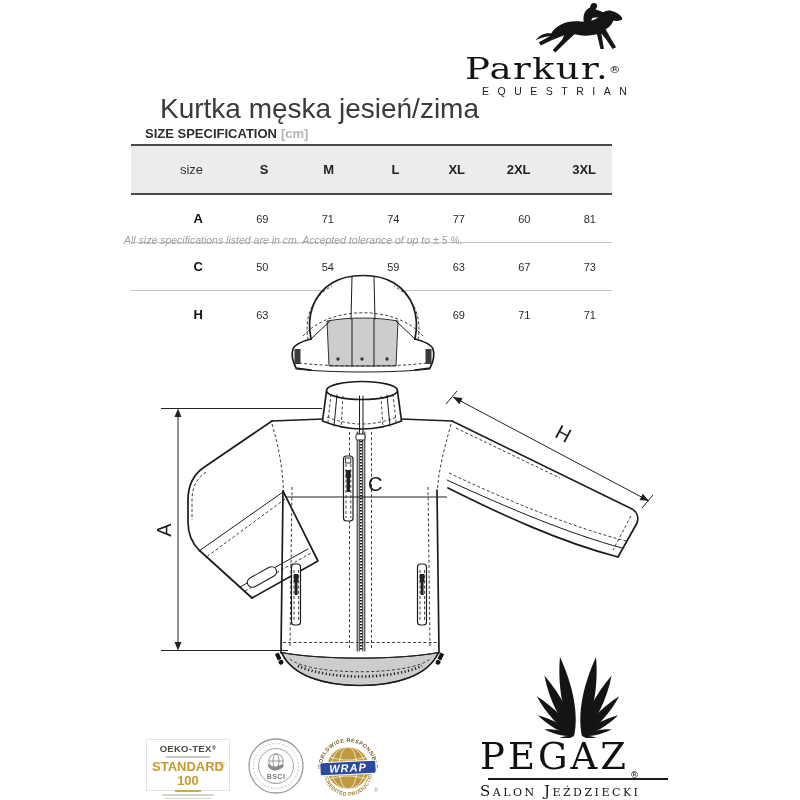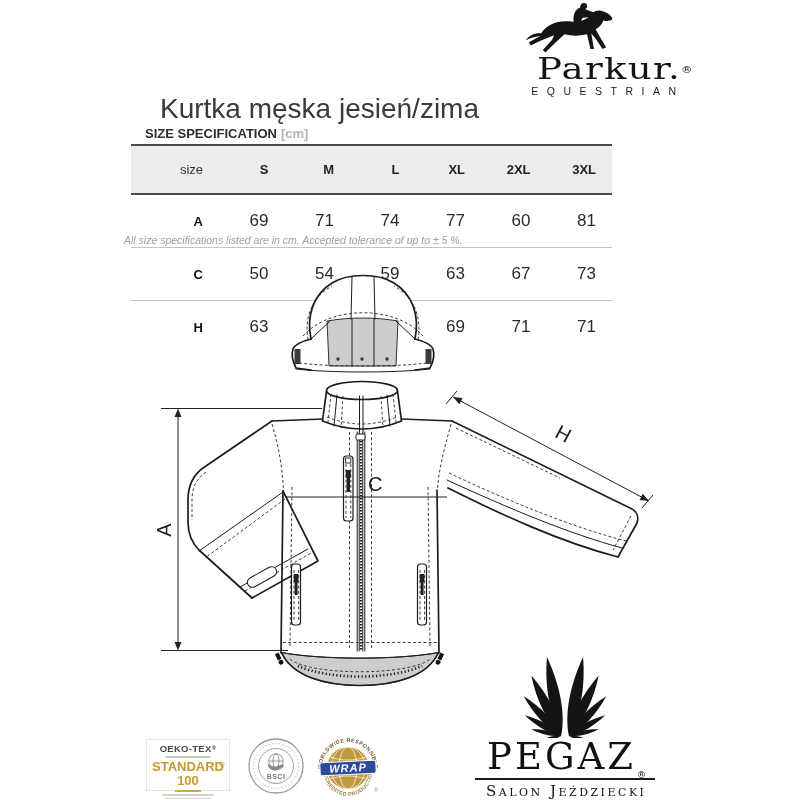--- a/index.html
+++ b/index.html
@@ -1,20 +1,20 @@
 <!DOCTYPE html>
 <html><head>
 <meta charset="utf-8">
 <style>
   html,body{margin:0;padding:0;background:#fff;}
   .page{position:relative;width:800px;height:800px;background:#fff;overflow:hidden;
         font-family:"Liberation Sans",sans-serif;color:#222;}
 
   
-  .parkur{position:absolute;left:472px;top:2px;width:204px;text-align:right;}
+  .parkur{position:absolute;left:482px;top:2px;width:204px;text-align:left;}
   .parkur svg{display:block;margin:0 auto;}
   .parkur-name{display:inline-block;font-family:"DejaVu Serif","Liberation Serif",serif;
 ID               font-weight:bold;font-size:29px;line-height:1;color:#141414;
                transform:scaleX(1.28);transform-origin:center;margin-top:-3px;letter-spacing:1px;}
   .parkur-name .reg{font-size:9px;font-weight:normal;vertical-align:6px;letter-spacing:0;}
   .parkur-sub{font-size:10.5px;letter-spacing:8.5px;margin-right:-8.5px;color:#1a1a1a;margin-top:1px;}
 
   
   .title{position:absolute;left:144px;top:94px;font-size:28px;line-height:1.05;color:#3a3a3a;margin-left:16px;}
   .spec-line{position:absolute;left:145px;top:126px;font-size:13px;font-weight:bold;color:#2d2d2d;}
@@ -23,35 +23,35 @@
   
   table.spec{position:absolute;left:131px;top:144px;width:481px;border-collapse:collapse;
              table-layout:fixed;border-top:2px solid #4a4a4a;}
   table.spec th,table.spec td{text-align:right;padding:16px;}
   table.spec thead tr{background:#ececec;height:19px;border-bottom:2px solid #4a4a4a;}
   table.spec thead th{font-size:13px;font-weight:bold;color:#1f1f1f;}
   table.spec thead th.size-h{font-weight:normal;color:#333;}
   table.spec tbody tr{height:22px;}
   table.spec tbody tr + tr{border-top:1.5px solid #c4c4c4;}
   table.spec tbody th{font-size:13px;font-weight:bold;color:#111;}
-  table.spec tbody td{font-size:17px;color:#2b2b2b;}
+  table.spec tbody td{font-size:11px;color:#2b2b2b;}
   .note{position:absolute;left:124px;top:234px;font-size:10.5px;font-style:italic;color:#9e9e9e;}
 
   
   .draw{position:absolute;left:140px;top:255px;}
   .ln{fill:none;stroke:#1c1c1c;stroke-width:1.7;stroke-linejoin:round;stroke-linecap:round;}
   .ln2{fill:none;stroke:#1c1c1c;stroke-width:1;stroke-linejoin:round;stroke-linecap:round;}
   .dsh{fill:none;stroke:#2a2a2a;stroke-width:.9;stroke-dasharray:3,2.2;}
   .dim{fill:none;stroke:#222;stroke-width:1;}
   .dim-label{font:20px "Liberation Sans",sans-serif;fill:#1d1d1d;}
   .wfill{fill:#fff;stroke:none;}
   .gfill{fill:#cdcdcd;}
 
   
-  .pegaz{position:absolute;left:467px;top:642px;width:196px;text-align:center;}
+  .pegaz{position:absolute;left:480px;top:642px;width:196px;}
   .pegaz svg{display:block;margin:0 auto;}
   .pegaz-name{font-family:"DejaVu Serif","Liberation Serif",serif;font-size:37px;line-height:1;
               color:#111;letter-spacing:3px;margin-right:-3px;margin-top:0;}
   .pegaz-name .reg{display:inline-block;font-size:9px;letter-spacing:0;transform:translateY(9px);margin-left:1px;}
   .pegaz-rule{width:180px;border:0;border-top:2px solid #1a1a1a;margin:3px auto 2px auto;}
   .pegaz-sub{font-family:"DejaVu Serif","Liberation Serif",serif;font-variant:small-caps;
              font-size:15px;letter-spacing:2.5px;margin-right:-2.5px;color:#111;}
 
   
   .oeko{position:absolute;left:146px;top:739px;width:84px;height:52px;background:#fff;

